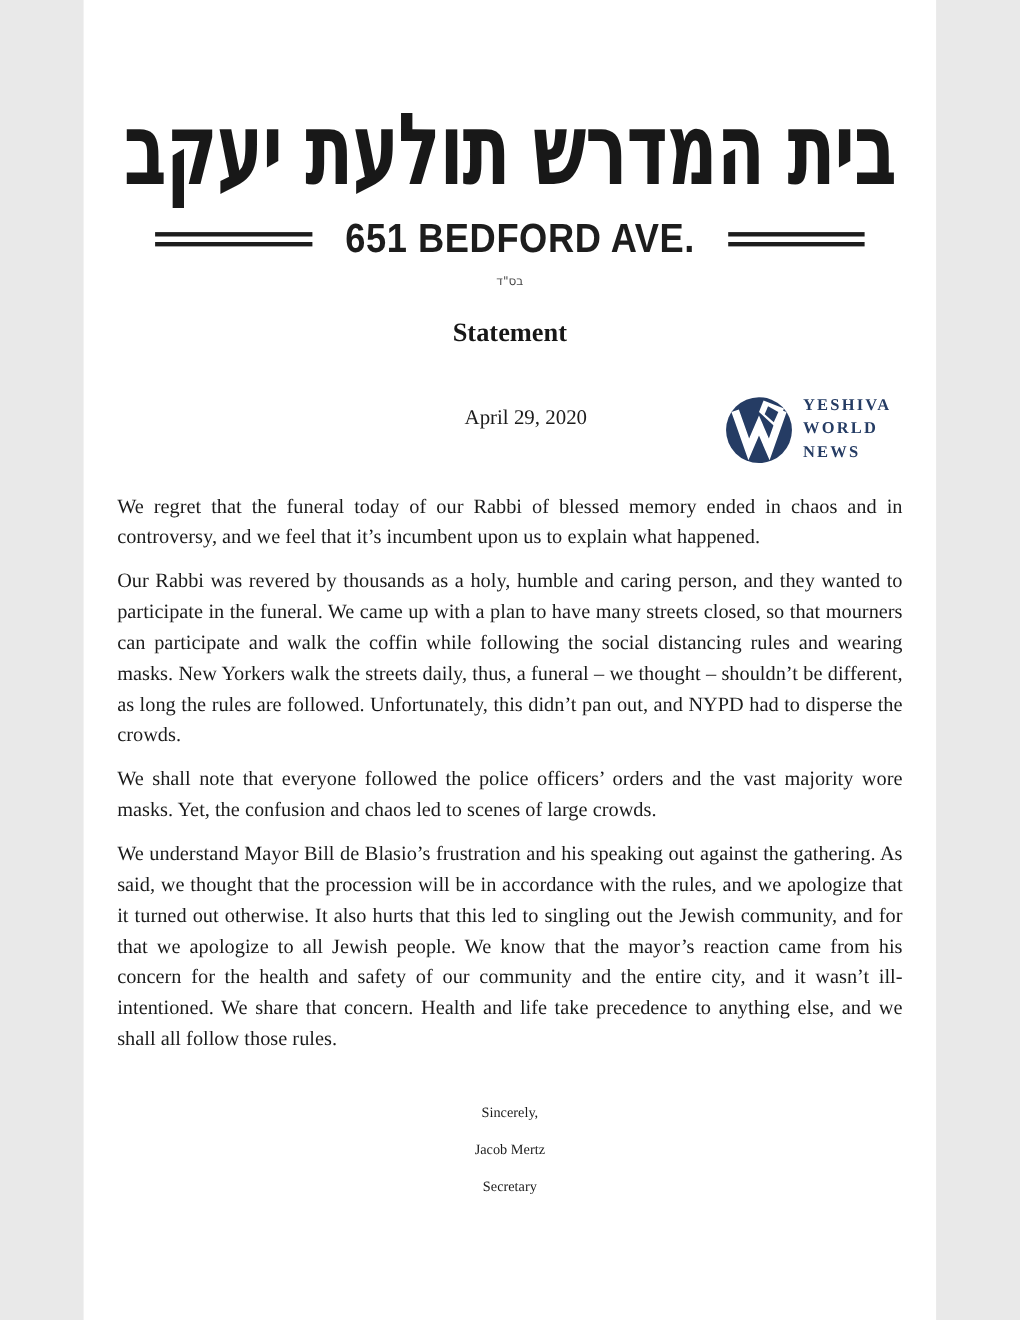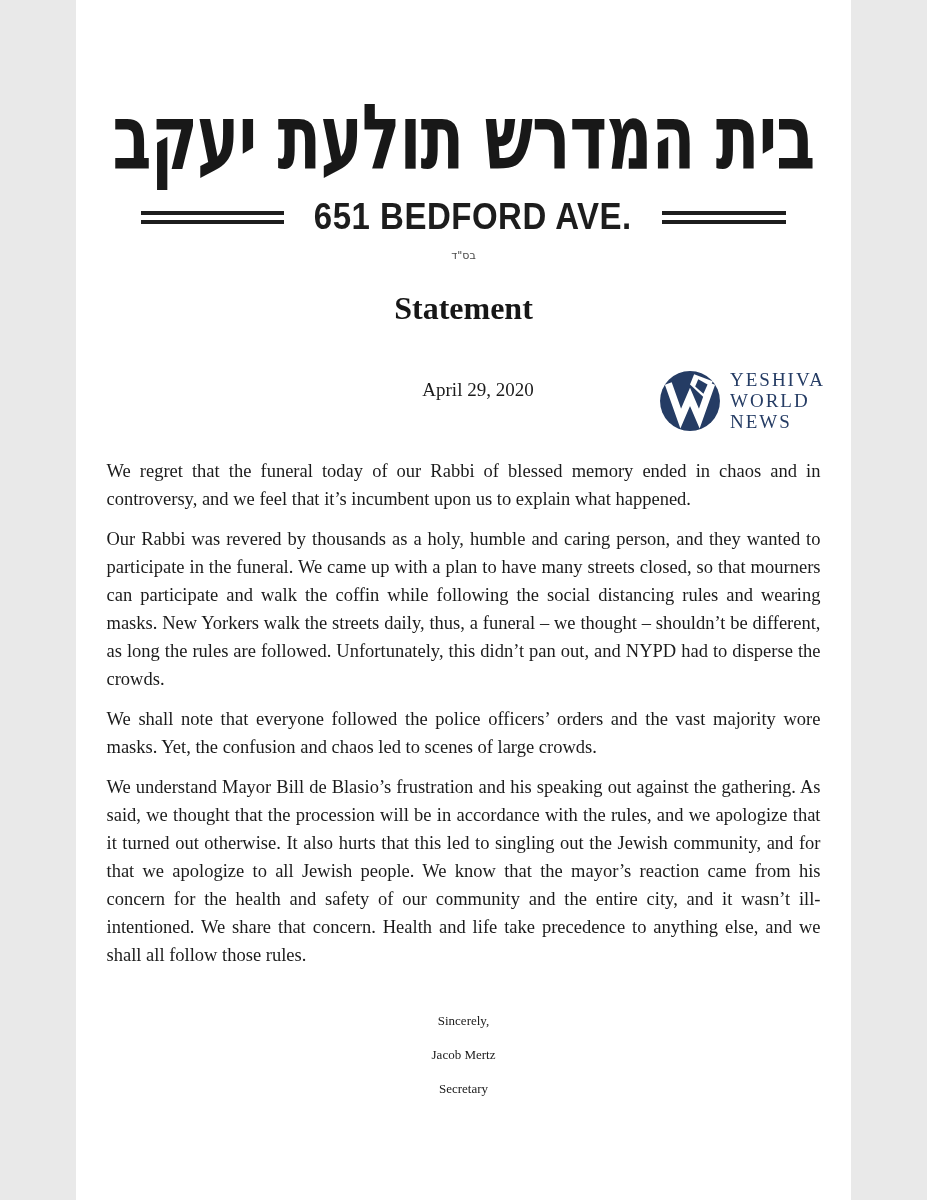--- a/index.html
+++ b/index.html
@@ -57,42 +57,42 @@
     font-family: "DejaVu Sans", sans-serif;
     font-size: 11px;
     color: #4a4a4a;
   }
 
   
   .doc-title {
     margin-top: 28px;
     text-align: center;
     font-weight: 700;
-    font-size: 32px;
+    font-size: 24px;
     color: #171717;
   }
   .date-row { position: relative; margin-top: 48px; height: 72px; padding-left: 29px; }
   .date-text {
     text-align: center;
     font-size: 19px;
     padding-top: 4px;
     color: #1c1c1c;
   }
   .ywn-logo {
     position: absolute;
     left: 583px;
     top: -6px;
     display: flex;
     align-items: center;
     gap: 9px;
   }
   .ywn-text {
     font-family: "Liberation Serif", serif;
-    font-weight: 400;
-    font-size: 19px;
+    font-weight: 700;
+    font-size: 15px;
     line-height: 21px;
     letter-spacing: 2px;
     white-space: nowrap;
   }
 
   
   .body-text {
     width: 714px;
     margin: 10px auto 0 auto;
     font-size: 18.5px;

